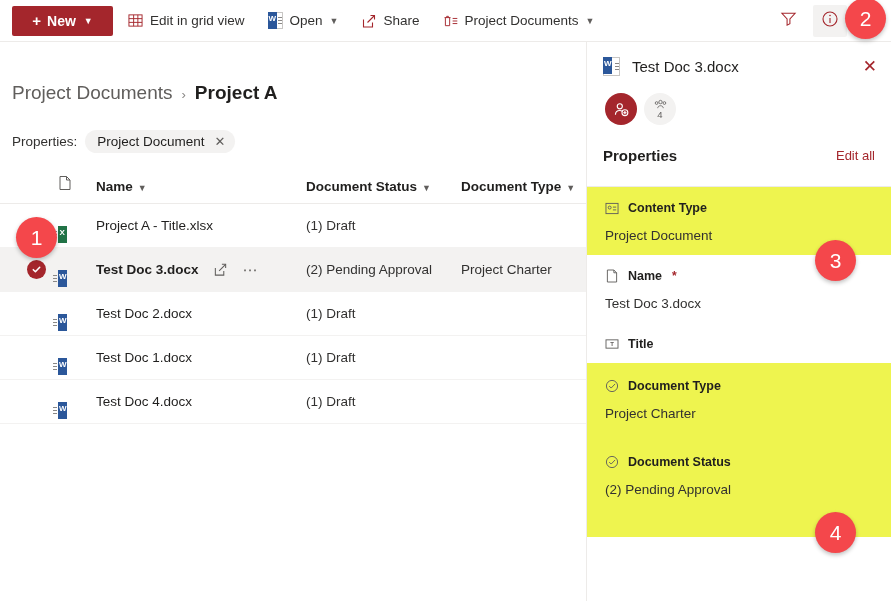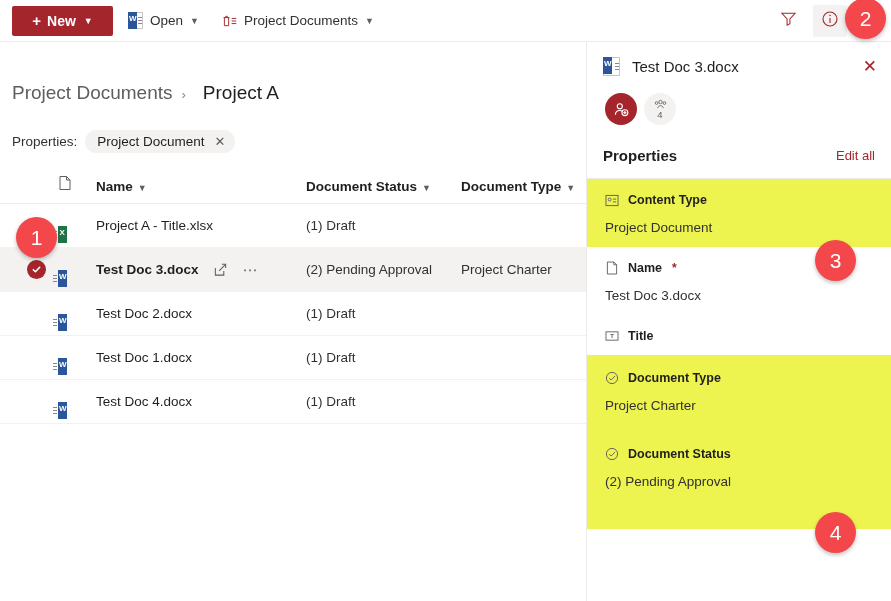--- a/index.html
+++ b/index.html
@@ -60,21 +60,21 @@
   .left-pane {
     position: absolute; top: 42px; left: 0; width: 586px; height: 559px;
     background: #ffffff; overflow: hidden;
   }
   .breadcrumb {
     display: flex; align-items: baseline; gap: 9px;
     padding: 40px 0 0 12px; font-size: 19px;
   }
   .bc-root { color: #605e5c; cursor: pointer; }
   .bc-sep { color: #8a8886; font-size: 13px; }
-  .bc-cur { color: #201f1e; font-weight: 400; cursor: pointer; margin-left: 8px; }
+  .bc-cur { color: #201f1e; font-weight: 700; cursor: pointer; }
 
   .filter-row {
     display: flex; align-items: center; gap: 8px;
     padding: 26px 0 0 12px; font-size: 13.5px; color: #323130;
   }
   .pill {
     display: inline-flex; align-items: center; gap: 10px;
     background: #f3f2f1; border-radius: 14px; padding: 4px 10px 4px 12px;
     font-size: 13.5px; color: #201f1e; cursor: pointer;
   }
@@ -127,21 +127,21 @@
     width: 32px; height: 32px; border-radius: 50%;
     display: flex; align-items: center; justify-content: center; cursor: pointer;
   }
   .avatar.primary { background: #a4262c; }
   .avatar.group { background: #f3f2f1; flex-direction: column; gap: 0px; }
   .avatar.group .cnt { font-size: 9.5px; color: #605e5c; line-height: 1; margin-top: 0px; }
   .manage-access { padding: 10px 0 0 18px; font-size: 13.5px; color: #201f1e; cursor: pointer; }
 
   .props-head {
     display: flex; align-items: center; justify-content: space-between;
-    padding: 22px 16px 14px 16px; border-bottom: 1px solid #edebe9;
+    padding: 22px 16px 22px 16px; border-bottom: 1px solid #edebe9;
   }
   .props-title { font-size: 15px; font-weight: 700; color: #201f1e; }
   .edit-all { font-size: 13px; color: #a4262c; cursor: pointer; }
 
   .field { padding: 14px 16px 12px 18px; }
   .field.hl { background: #eef44f; }
   .f-label { display: flex; align-items: center; gap: 9px; font-size: 12.5px; font-weight: 700; color: #201f1e; }
   .f-label .req { color: #a4262c; font-weight: 700; font-size: 12px; margin-left: 1px; }
   .f-ico { width: 14px; height: 14px; display: flex; align-items: center; justify-content: center; color: #605e5c; }
   .f-value { margin-top: 13px; font-size: 13.5px; color: #323130; cursor: pointer; }
@@ -162,36 +162,58 @@
 <div id="app">
 
   <div class="toolbar">
 
     <div class="new-btn">
       <span class="plus">+</span>
       <span>New</span>
       <span class="chev">▼</span>
     </div>
 
+    <div class="tb-item">
+      <span class="tb-icon">
+        <svg width="15" height="15" viewBox="0 0 16 16">
+            <rect x="1" y="2" width="14" height="12" fill="none" stroke="#a4262c" stroke-width="1"></rect>
+            <line x1="1" y1="6" x2="15" y2="6" stroke="#a4262c" stroke-width="1"></line>
+            <line x1="1" y1="10" x2="15" y2="10" stroke="#a4262c" stroke-width="1"></line>
+            <line x1="6" y1="2" x2="6" y2="14" stroke="#a4262c" stroke-width="1"></line>
+            <line x1="10.5" y1="2" x2="10.5" y2="14" stroke="#a4262c" stroke-width="1"></line>
+          </svg>
+      </span>
+      <span>Edit in grid view</span>
+    </div>
 
     <div class="tb-item">
       <span class="tb-icon">
         <span class="word-ico">
             <span class="pg"></span>
             <span class="bl"></span>
             <span class="w">W</span>
             <span class="ln" style="top:5px"></span>
             <span class="ln" style="top:8px"></span>
             <span class="ln" style="top:11px"></span>
           </span>
       </span>
       <span>Open</span>
       <span class="chev">▼</span>
     </div>
 
+    <div class="tb-item">
+      <span class="tb-icon">
+        <svg width="16" height="16" viewBox="0 0 16 16" fill="none" stroke="#a4262c" stroke-width="1.1">
+            <path d="M2.5 6.5V14h9V9.5"></path>
+            <path d="M6.5 9.5 13.5 2.5"></path>
+            <path d="M9.5 2.5h4v4"></path>
+          </svg>
+      </span>
+      <span>Share</span>
+    </div>
 
 
     <div class="tb-item">
       <span class="tb-icon">
         <svg width="18" height="16" viewBox="0 0 20 16" fill="none" stroke="#a4262c" stroke-width="1.1">
             <path d="M3 4h7"></path>
             <path d="M4 4v9.5h5V4"></path>
             <path d="M5.5 4V2.5h2V4"></path>
             <line x1="12.5" y1="5" x2="18" y2="5"></line>
             <line x1="12.5" y1="8" x2="18" y2="8"></line>

